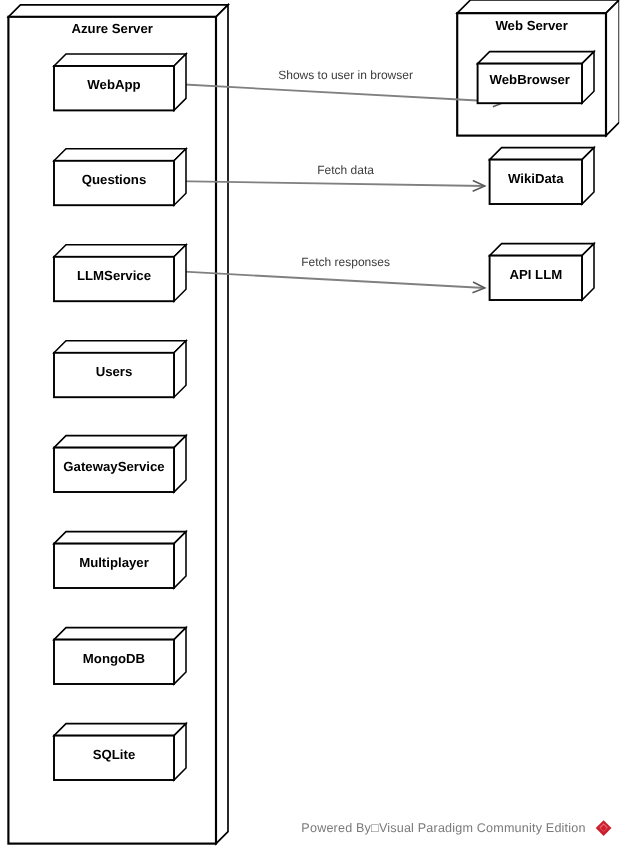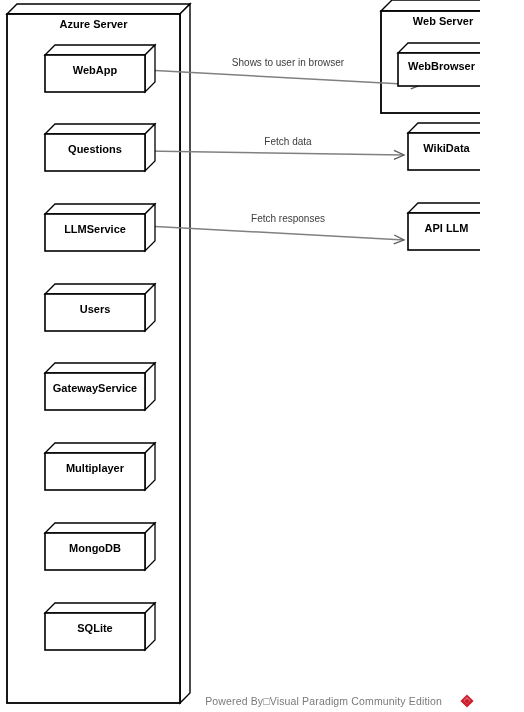--- a/index.html
+++ b/index.html
@@ -10,20 +10,21 @@
   }
   body {
     font-family: "Liberation Sans", sans-serif;
   }
   #canvas {
     position: relative;
     width: 480px;
     height: 712px;
     background: #ffffff;
     overflow: hidden;
+    padding-left: 36px;
   }
   svg#diagram {
     position: absolute;
     left: 0;
     top: 0;
     width: 524px;
     height: 712px;
   }
   .node-face {
     fill: #ffffff;
@@ -74,24 +75,24 @@
   .edge-label {
     font-family: "Liberation Sans", sans-serif;
     font-size: 10px;
     fill: #3c3c3c;
     text-anchor: middle;
     dominant-baseline: middle;
   }
   .footer {
     position: absolute;
     right: 6px;
-    bottom: 4px;
+    bottom: 15px;
     display: flex;
     align-items: center;
-    gap: 18px;
+    gap: 8px;
   }
   .footer-text {
     font-family: "Liberation Sans", sans-serif;
     font-size: 10.5px;
     color: #7a7a7a;
     white-space: nowrap;
     letter-spacing: 0.15px;
   }
   .vp-logo {
     width: 14px;

